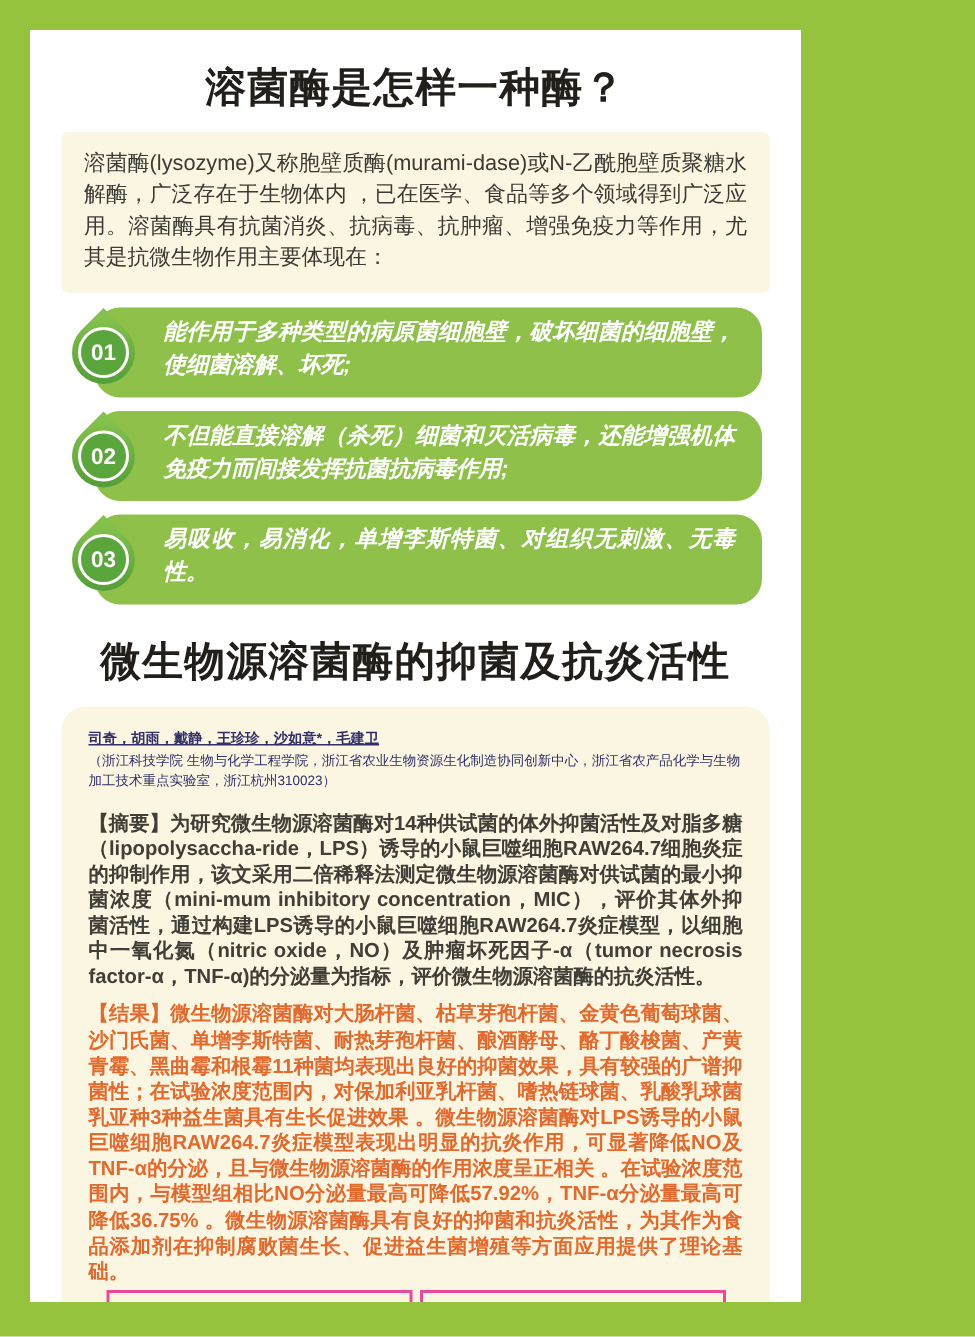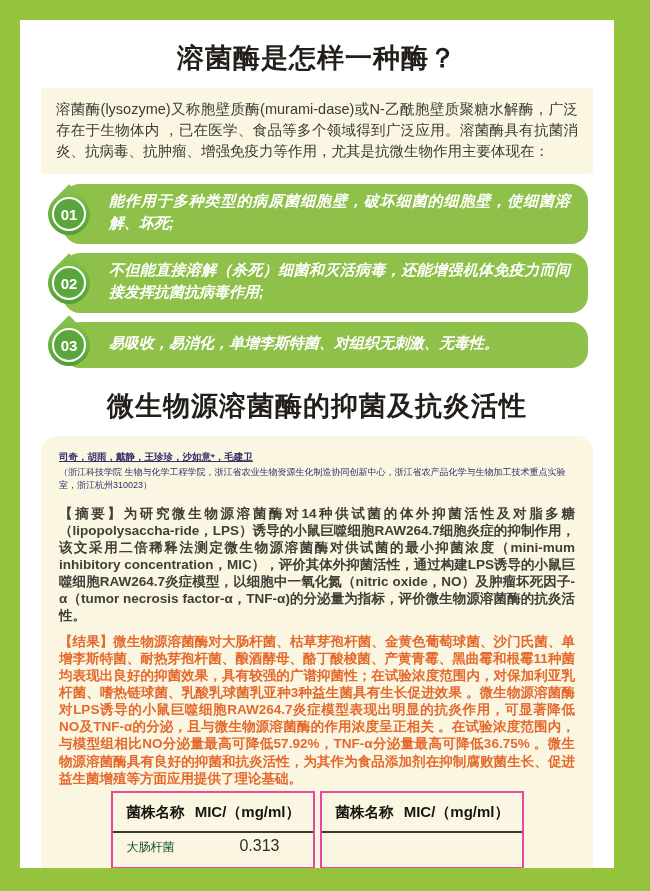--- a/index.html
+++ b/index.html
@@ -3,21 +3,21 @@
 <meta charset="utf-8">
 <style>
   html,body{margin:0;padding:0;}
   body{
     width:650px;height:891px;position:relative;
     background:#95c33e;
     font-family:"Liberation Sans","DejaVu Sans",sans-serif;
     -webkit-font-smoothing:antialiased;
   }
   .sheet{
-    position:absolute;left:20px;top:20px;width:594px;height:848px;
+    position:absolute;left:20px;top:20px;width:514px;height:848px;
     background:#ffffff;overflow:hidden;box-sizing:border-box;
   }
   .title-main{
     margin:20px 10px 0;text-align:center;
     font-size:27px;font-weight:900;color:#221e19;letter-spacing:1px;
   }
   .intro-box{
     margin:12px 21px 0;background:#faf6e1;border-radius:4px;
     padding:11px 15px 12px;box-sizing:border-box;
     font-size:14.5px;line-height:1.44;color:#3b3a34;text-align:justify;

